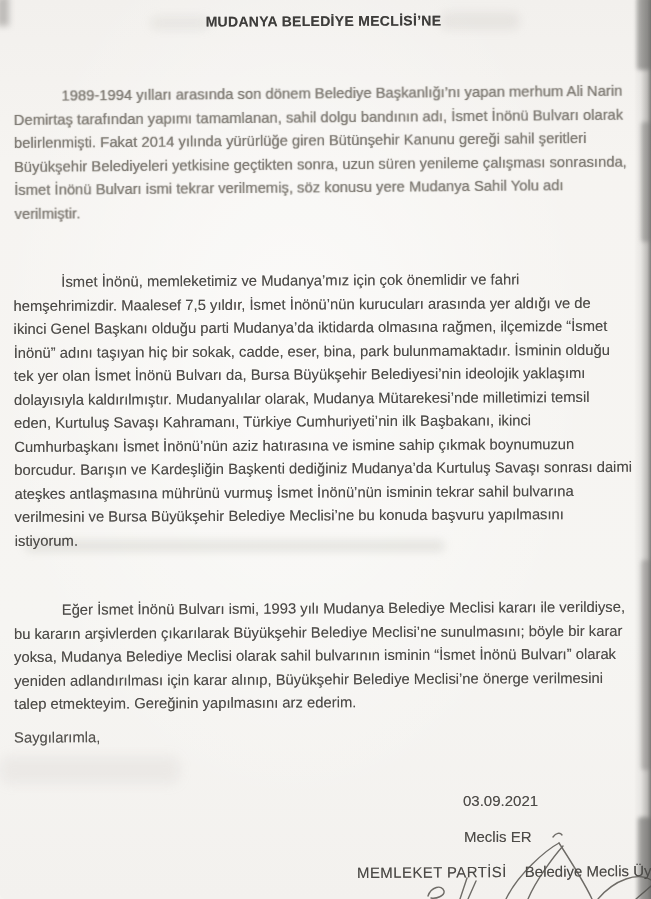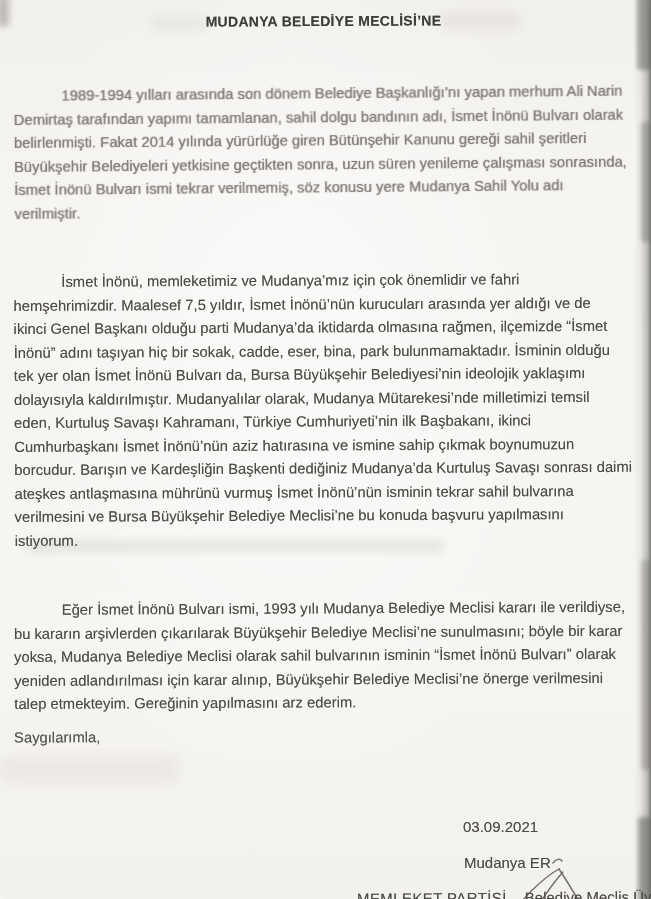--- a/index.html
+++ b/index.html
@@ -27,21 +27,21 @@
     transform:rotate(-.3deg);transform-origin:left center;
   }
   .paragraph .indent{text-indent:48px;}
   .p1{margin-top:56px;color:#807c75;text-shadow:0 0 1px rgba(128,124,117,.9);filter:blur(.3px);transform:rotate(-.5deg);}
   .p2{margin-top:45px;}
   .p3{margin-top:46px;}
   .closing{
     font-size:14.8px;color:#55534f;margin-top:11px;
     text-shadow:0 0 .6px rgba(85,83,79,.5);transform:rotate(-.3deg);
   }
-  .sig-block{position:absolute;z-index:3;left:0;top:0;width:651px;height:673px;pointer-events:none;margin-top:26px;}
+  .sig-block{position:absolute;z-index:3;left:0;top:0;width:651px;height:673px;pointer-events:none;}
   .date{position:absolute;left:463px;top:792px;font-size:15px;color:#4d4b48;text-shadow:0 0 .5px rgba(77,75,72,.5);}
   .name{position:absolute;left:464px;top:828px;font-size:15px;color:#4d4b48;text-shadow:0 0 .5px rgba(77,75,72,.5);}
   .party-line{position:absolute;left:357px;top:863px;font-size:15px;color:#4b4946;white-space:nowrap;transform:rotate(-.4deg);text-shadow:0 0 .5px rgba(75,73,70,.5);}
   .party{letter-spacing:.4px;}
   .role{margin-left:18px;}
   .signature-svg{position:absolute;left:420px;top:790px;width:231px;height:109px;z-index:4;}
   
   .edge-shadow{
     position:absolute;right:0;top:0;bottom:0;width:17px;z-index:5;
     background:linear-gradient(to right, rgba(104,102,99,0) 0%, rgba(104,102,99,.10) 40%, rgba(95,93,90,.38) 78%, rgba(78,77,75,.72) 100%);
@@ -100,21 +100,21 @@
           <div class="line">yoksa, Mudanya Belediye Meclisi olarak sahil bulvarının isminin “İsmet İnönü Bulvarı” olarak</div>
           <div class="line">yeniden adlandırılması için karar alınıp, Büyükşehir Belediye Meclisi’ne önerge verilmesini</div>
           <div class="line">talep etmekteyim. Gereğinin yapılmasını arz ederim.</div>
         </div>
       </div>
     <div class="closing">Saygılarımla,</div>
   </div>
 
   <div class="sig-block">
     <div class="date">03.09.2021</div>
-    <div class="name">Mudanya ER</div>
+    <div class="name">Meclis ER</div>
     <div class="party-line">
       <span class="party">MEMLEKET PARTİSİ</span><span class="role">Belediye Meclis Üyesi</span>
     </div>
     <svg class="signature-svg" viewBox="0 0 231 109" fill="none">
       <g stroke="#57544f" stroke-width="1.4" stroke-linecap="round" opacity="0.85">
         <path d="M133,47 c3,-4 7,-5 9,-2"></path>
         <path d="M86,109 C98,84 126,60 139,53"></path>
         <path d="M139,53 C150,70 164,92 172,109"></path>
         <path d="M108,109 C116,90 134,66 143,56"></path>
         <path d="M178,109 C195,89 218,82 231,90"></path>

